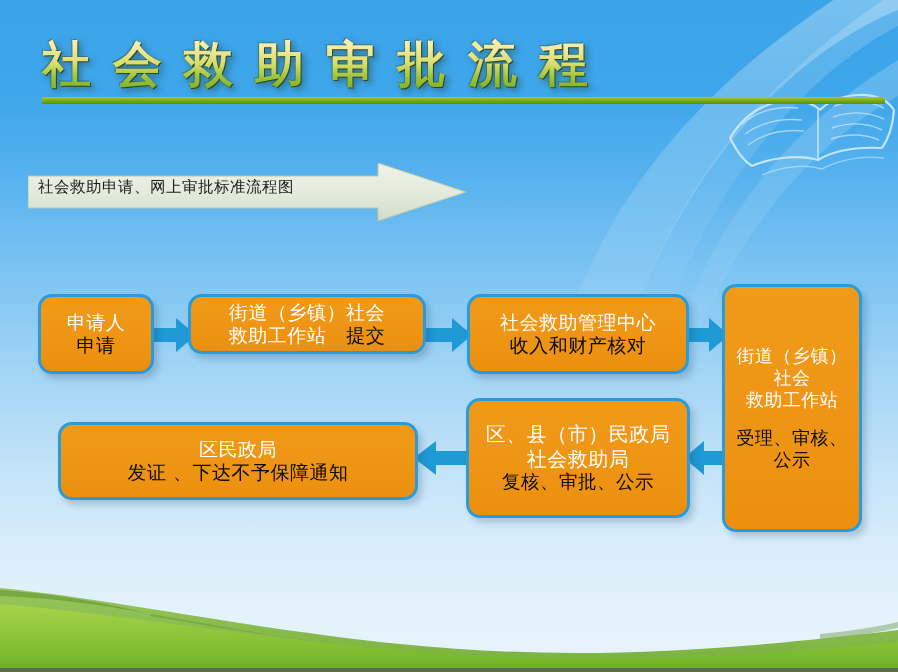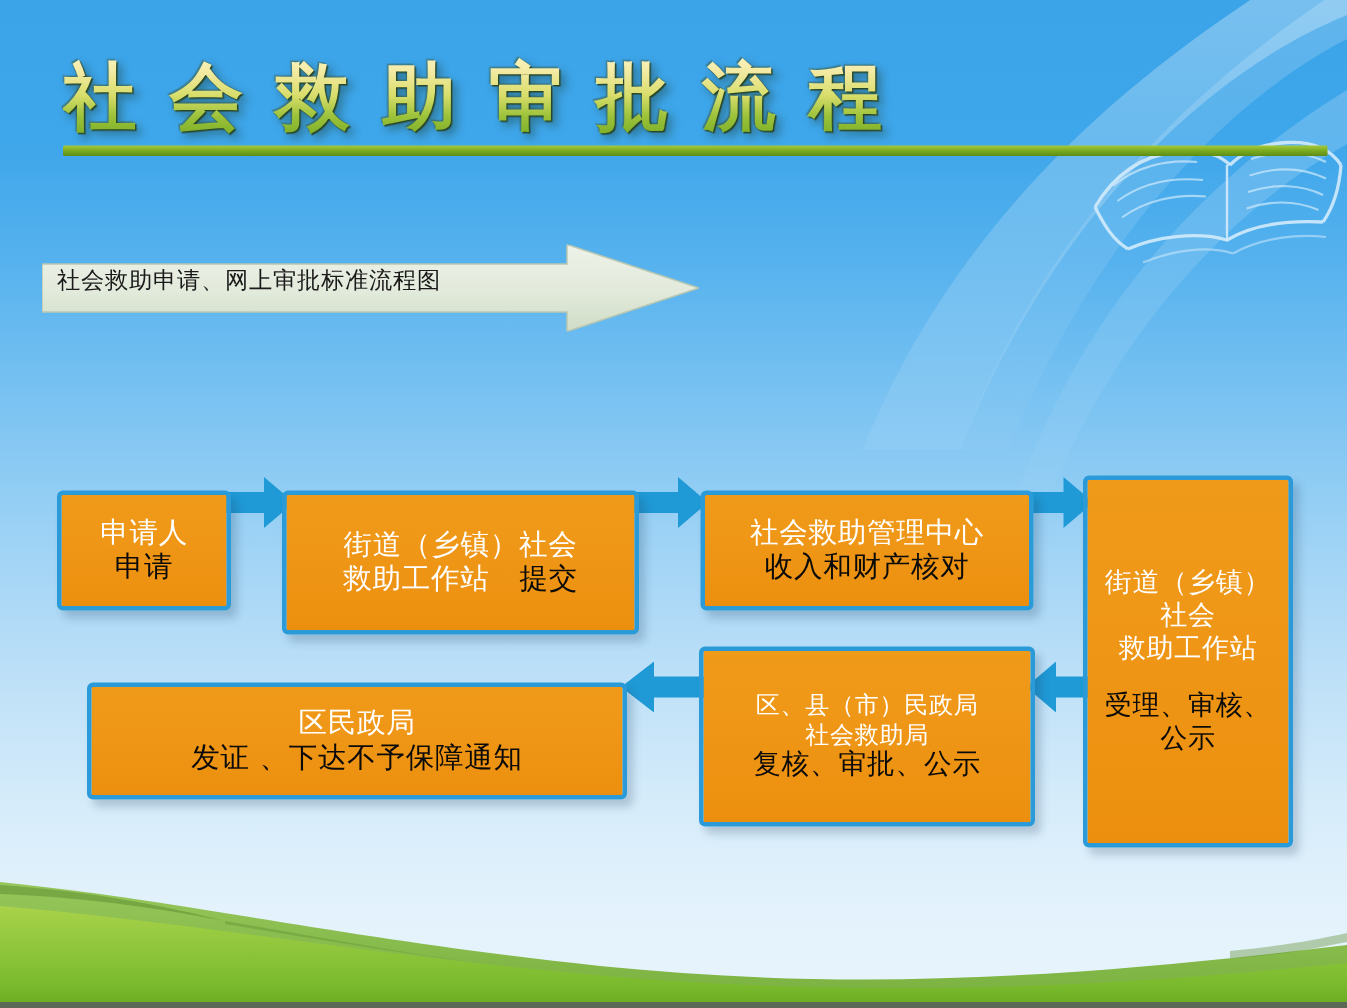--- a/index.html
+++ b/index.html
@@ -86,29 +86,28 @@
     letter-spacing: 0.5px;
     white-space: nowrap;
   }
 
   
   .fbox {
     position: absolute;
     box-sizing: border-box;
     background: linear-gradient(to bottom, #f09a1a 0%, #ef9616 45%, #ec8f0e 100%);
     border: 3px solid #2a9bd8;
-    border-radius: 4px;
+    border-radius: 14px;
     box-shadow: 4px 5px 6px rgba(30,60,90,0.22);
     display: flex;
     flex-direction: column;
     align-items: center;
     justify-content: center;
     text-align: center;
     line-height: 1.22;
-    margin-top: 33px;
   }
   .fbox .ln-white {
     color: #ffffff;
     font-size: 19px;
     letter-spacing: 0.5px;
     white-space: nowrap;
   }
   .fbox .ln-black {
     color: #0a0a0a;
     font-size: 19px;
@@ -121,29 +120,29 @@
   }
   .inline-row {
     display: flex;
     align-items: baseline;
     gap: 20px;
     white-space: nowrap;
   }
 
   
   #box-applicant    { left: 38px;  top: 294px; width: 116px; height: 80px; }
-  #box-station-sub  { left: 188px; top: 294px; width: 238px; height: 96px; }
+  #box-station-sub  { left: 188px; top: 294px; width: 238px; height: 60px; }
   #box-center       { left: 467px; top: 294px; width: 222px; height: 80px; text-align: right; }
   #box-station-rev  { left: 722px; top: 284px; width: 140px; height: 248px; }
   #box-district-cty { left: 466px; top: 398px; width: 224px; height: 120px; }
   #box-district     { left: 58px;  top: 422px; width: 360px; height: 78px; }
 
   #box-station-rev .ln-white { font-size: 18px; }
   #box-station-rev .ln-black { font-size: 18px; }
-  #box-district-cty .ln-white { font-size: 16px; }
+  #box-district-cty .ln-white { font-size: 20px; }
   #box-district-cty .ln-black { font-size: 18.5px; }
 
   
   .arrow {
     position: absolute;
     pointer-events: none;
   }
 
   
   .grass {

